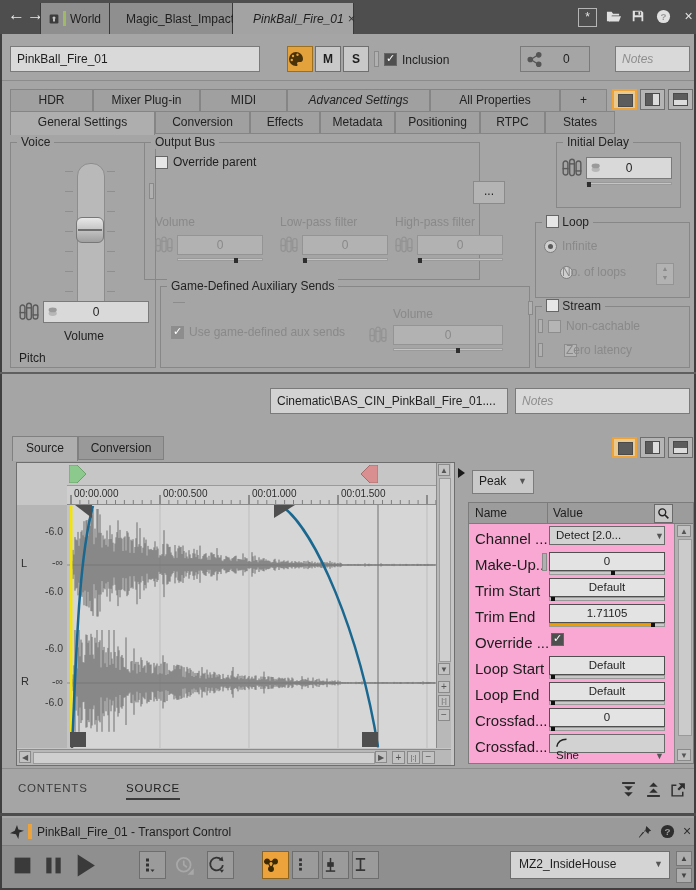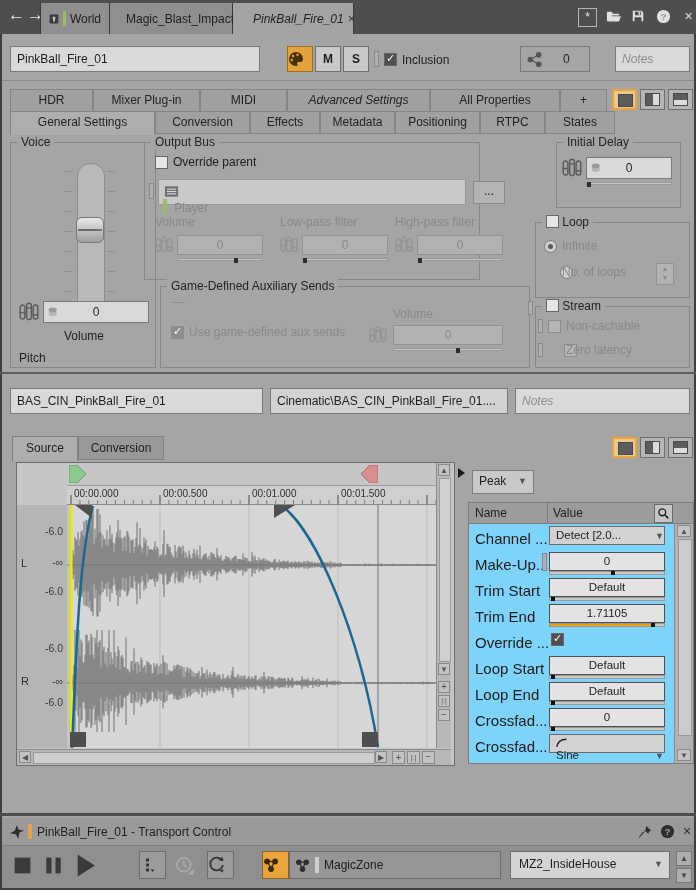--- a/index.html
+++ b/index.html
@@ -70,21 +70,21 @@
   .dbl{position:absolute;right:4px;}
   .chl{position:absolute;left:4px;font-size:11px;color:#2e2e2e;}
   .scrollbtn{position:absolute;box-sizing:border-box;border:1px solid #8a8a8a;background:#c2c2c2;color:#555;
     font-size:8px;text-align:center;line-height:11px;}
   #vscroll{position:absolute;left:419px;top:0;width:15px;height:285px;background:#b8b8b8;border-left:1px solid #8a8a8a;box-sizing:border-box;}
   #hscrollrow{position:absolute;left:0;top:286px;width:434px;height:16px;background:#b8b8b8;border-top:1px solid #8a8a8a;box-sizing:border-box;}
   
   #right-panel{position:absolute;left:456px;top:84px;width:238px;height:302px;}
   #peak-dd{position:absolute;left:14px;top:8px;width:62px;height:24px;background:#c9c9c9;border:1px solid #7c7c7c;box-sizing:border-box;padding:3px 6px;}
   .dd-caret{float:right;color:#555;font-size:9px;margin-top:2px;}
-  #ptable{position:absolute;left:10px;top:40px;width:226px;height:262px;border:1px solid #7c7c7c;background:#7dd3fc;box-sizing:border-box;}
+  #ptable{position:absolute;left:10px;top:40px;width:226px;height:262px;border:1px solid #7c7c7c;background:#f9a8d4;box-sizing:border-box;}
   #pt-header{position:absolute;left:0;top:0;width:100%;height:21px;background:#9c9c9c;border-bottom:1px solid #7c7c7c;box-sizing:border-box;}
   #pt-header .h1{position:absolute;left:6px;top:3px;}
   #pt-header .h2{position:absolute;left:84px;top:3px;}
   #pt-header .vdiv{position:absolute;left:78px;top:0;width:1px;height:21px;background:#7c7c7c;}
   #pt-mag{position:absolute;right:20px;top:1px;width:19px;height:19px;background:#c6c6c6;border:1px solid #6a6a6a;box-sizing:border-box;}
   .prow{position:absolute;left:0;width:198px;height:26px;}
   .prow .nm{position:absolute;left:6px;top:6px;font-size:15px;color:#1c1c1c;white-space:nowrap;}
   .pv{position:absolute;left:80px;top:2px;width:116px;height:19px;box-sizing:border-box;border:1px solid #4f4f4f;background:#e3e3e3;text-align:center;font-size:11.5px;padding-top:2px;}
   .pv.dd{background:#d2d2d2;text-align:left;padding-left:6px;}
   .pv-track{position:absolute;left:80px;top:21px;width:116px;height:4px;background:#c9c9c9;border:1px solid #9a9a9a;box-sizing:border-box;}
@@ -402,27 +402,20 @@
       </div>
       <div class="abs" style="left:0;width:146px;top:186px;text-align:center">Volume</div>
       <div class="abs" style="left:8px;top:208px">Pitch</div>
     </div>
 
     <div class="grp" style="left:144px;top:8px;width:336px;height:138px">
       <span class="legend">Output Bus</span>
       <span class="cb abs" style="left:10px;top:12px"></span>
       <span class="abs" style="left:28px;top:12px">Override parent</span>
       <div class="mini-handle" style="left:4px;top:40px"></div>
-      <div class="abs" style="left:13px;top:36px;width:308px;height:26px;background:#c9c9c9;border:1px solid #969696;box-sizing:border-box">
-        <svg class="sym icon" style="width:15px;height:15px;margin:4px 0 0 5px;color:#6e6e6e">
-            <use href="#sym-buslist"></use>
-          </svg>
-        <span class="colorbar" style="background:#a0b968;margin-left:4px"></span>
-        <span class="dis-t" style="margin-left:4px;vertical-align:2px">Player</span>
-      </div>
       <div class="abs" style="left:328px;top:38px;width:32px;height:23px;background:#b4b4b4;border:1px solid #8a8a8a;box-sizing:border-box;text-align:center;line-height:19px">...</div>
       <div id="busfields">
           <div class="abs dis-t" style="left: 10px; top: 72px;">Volume</div>
           <svg class="sym icon abs" style="left: 10px; top: 92px; width: 18px; height: 20px; color: rgb(147, 147, 147);">
             <use href="#sym-rtpc"></use>
           </svg>
           <div class="valfld dis" style="left: 32px; top: 92px; width: 86px; height: 20px; padding-top: 2px;">0</div>
           <div class="sld-track" style="left: 32px; top: 115px; width: 86px;">
             <div class="sld-mark" style="left: 56px;"></div>
           </div>
@@ -499,21 +492,20 @@
       <span class="abs dis-t" style="left:30px;top:12px">Non-cachable</span>
       <div class="mini-handle" style="left:2px;top:36px;height:14px"></div>
       <span class="cb dis abs" style="left:12px;top:36px"></span>
       <span class="abs dis-t" style="left:30px;top:36px">Zero latency</span>
     </div>
   </div>
 
   <div class="hline" style="left:0;top:372px;width:696px"></div>
 
   <div id="source-section">
-    <input class="fld abs" style="left: 8px; top: 10px; width: 253px; height: 26px;" readonly="" value="BAS_CIN_PinkBall_Fire_01">
     <input class="fld abs" style="left: 268px; top: 10px; width: 238px; height: 26px; background: rgb(210, 210, 210);" readonly="" value="Cinematic\BAS_CIN_PinkBall_Fire_01....">
     <input class="fld abs" style="left: 513px; top: 10px; width: 175px; height: 26px;" readonly="" placeholder="Notes">
 
     <div id="srctabs" class="abs" style="left:0;top:58px;width:600px;height:25px">
         <div class="stab active" style="left: 10px; width: 66px;">Source</div>
         <div class="stab" style="left: 76px; width: 86px;">Conversion</div>
       </div>
     <div class="laybtn sel" style="left:610px;top:59px">
         <div class="in"></div>
       </div>
@@ -716,20 +708,35 @@
           </div>
         <div id="pt-scroll">
           <div class="scrollbtn" style="left:2px;top:1px;width:14px;height:12px">▲</div>
           <div class="abs" style="left:3px;top:15px;width:12px;height:195px;background:#cbcbcb;border:1px solid #9a9a9a"></div>
           <div class="scrollbtn" style="left:2px;top:225px;width:14px;height:12px">▼</div>
         </div>
       </div>
     </div>
   </div>
 
+  <div id="bottomtabs">
+    <div id="btabs-host">
+        <div class="btab" style="left: 16px;">CONTENTS</div>
+        <div class="btab active" style="left: 124px;">SOURCE</div>
+      </div>
+    <svg class="sym abs" style="left:618px;top:12px;width:17px;height:17px;color:#2e2e2e">
+        <use href="#sym-collapse"></use>
+      </svg>
+    <svg class="sym abs" style="left:643px;top:12px;width:17px;height:17px;color:#2e2e2e">
+        <use href="#sym-expand"></use>
+      </svg>
+    <svg class="sym abs" style="left:668px;top:12px;width:17px;height:17px;color:#2e2e2e">
+        <use href="#sym-ext"></use>
+      </svg>
+  </div>
 
   <div class="hline" style="left:0;top:813px;width:696px;height:3px;background:#4c4c4c"></div>
 
   <div id="transport-title">
     <svg class="sym abs" style="left:8px;top:7px;width:14px;height:14px;color:#2e2e2e">
         <use href="#sym-sfx"></use>
       </svg>
     <span class="colorbar abs" style="left:26px;top:6px;background:#eda33c"></span>
     <span class="abs" style="left:35px;top:7px">PinkBall_Fire_01 - Transport Control</span>
     <svg class="sym abs" style="left:636px;top:7px;width:14px;height:14px;color:#2e2e2e">
@@ -776,27 +783,20 @@
     <div class="tbtn" style="left:320px">
         <svg class="sym" style="width:15px;height:15px;margin-top:5px;color:#333">
           <use href="#sym-pinline"></use>
         </svg>
       </div>
     <div class="tbtn" style="left:350px">
         <svg class="sym" style="width:15px;height:15px;margin-top:5px;color:#333">
           <use href="#sym-ibeam"></use>
         </svg>
       </div>
-    <div id="mz-panel">
-      <svg class="sym" style="width:15px;height:15px;flex:none;color:#2e2e2e">
-          <use href="#sym-molecule"></use>
-        </svg>
-      <span class="colorbar" style="background:#cfcfcf;height:16px"></span>
-      <span>MagicZone</span>
-    </div>
     <div id="mz-dd">
       <span>MZ2_InsideHouse</span>
       <span class="dd-caret">▼</span>
     </div>
     <div class="spin" style="top:5px">▲</div>
     <div class="spin" style="top:22px">▼</div>
   </div>
 </div>
 
 </body></html>

